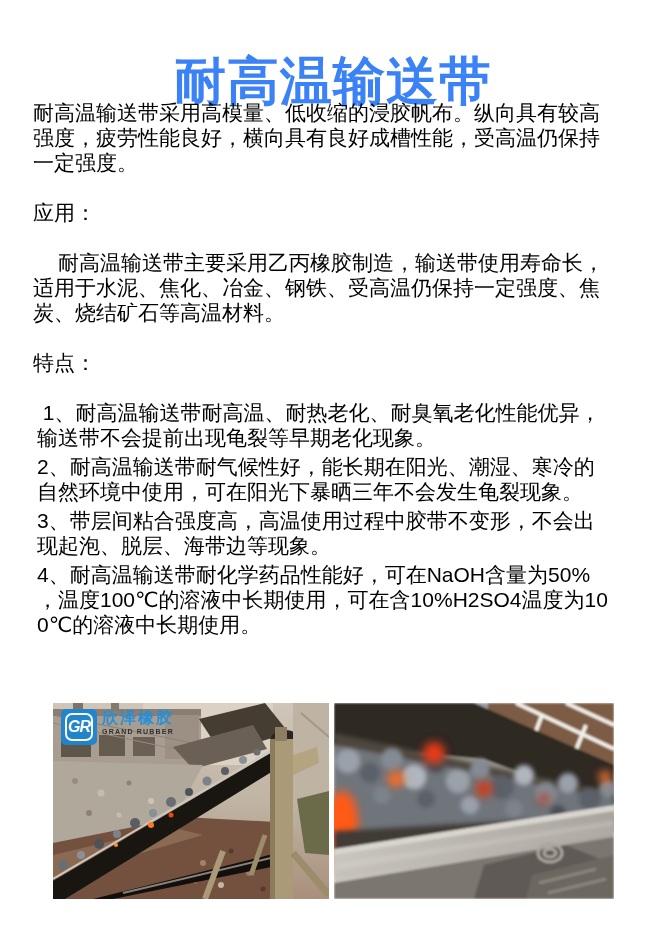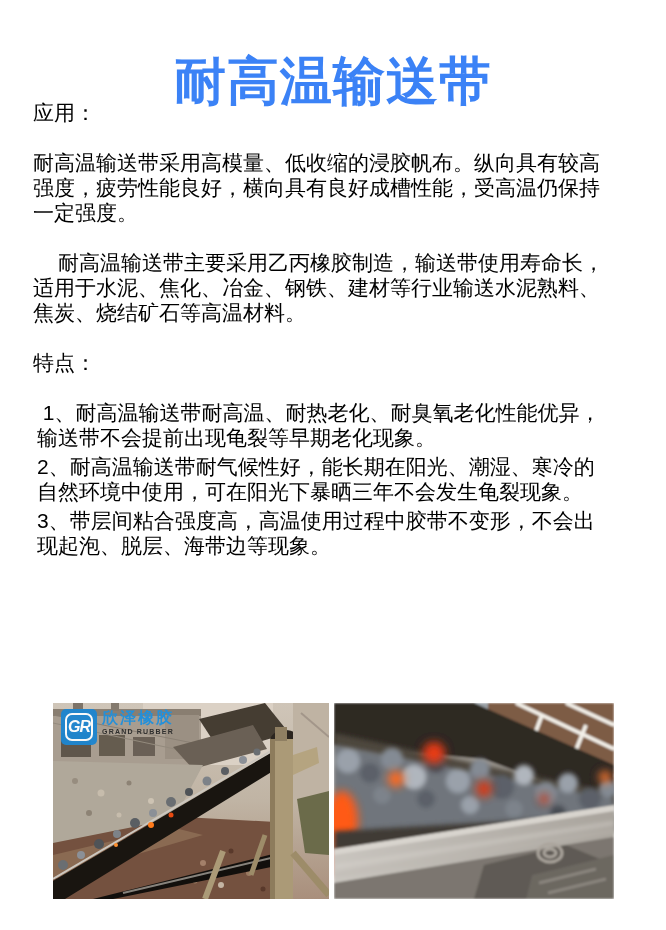--- a/index.html
+++ b/index.html
@@ -25,28 +25,29 @@
   .logo-en{font-size:7px;font-weight:700;color:#2b2b2b;letter-spacing:1.2px;line-height:9px;white-space:nowrap;}
 </style>
 </head>
 <body>
 
 <div class="page">
 
   <h1 class="page-title">耐高温输送带</h1>
 
   <div class="doc">
+    <p>耐高温输送带采用高模量、低收缩的浸胶帆布。纵向具有较高强度，疲劳性能良好，横向具有良好成槽性能，受高温仍保持一定强度。</p>
     <p>应用：</p>
-    <p>耐高温输送带采用高模量、低收缩的浸胶帆布。纵向具有较高强度，疲劳性能良好，横向具有良好成槽性能，受高温仍保持一定强度。</p>
-    <p class="app">耐高温输送带主要采用乙丙橡胶制造，输送带使用寿命长，适用于水泥、焦化、冶金、钢铁、建材等行业输送水泥熟料、焦炭、烧结矿石等高温材料。</p>
+    <p class="app">耐高温输送带主要采用乙丙橡胶制造，输送带使用寿命长，适用于水泥、焦化、冶金、钢铁、受高温仍保持一定强度、焦炭、烧结矿石等高温材料。</p>
     <p>特点：</p>
     <div class="features">
       <p> 1、耐高温输送带耐高温、耐热老化、耐臭氧老化性能优异，输送带不会提前出现龟裂等早期老化现象。</p>
       <p>2、耐高温输送带耐气候性好，能长期在阳光、潮湿、寒冷的自然环境中使用，可在阳光下暴晒三年不会发生龟裂现象。</p>
       <p>3、带层间粘合强度高，高温使用过程中胶带不变形，不会出现起泡、脱层、海带边等现象。</p>
+      <p>4、耐高温输送带耐化学药品性能好，可在NaOH含量为50%，温度100℃的溶液中长期使用，可在含10%H2SO4温度为100℃的溶液中长期使用。</p>
     </div>
   </div>
 
   <div class="photos">
 
     <div class="photo photo-left">
       <svg width="276" height="196" viewBox="0 0 276 196">
         <defs>
           <linearGradient id="lbg" x1="0" y1="0" x2="0" y2="1">
             <stop offset="0" stop-color="#cfc5b8"></stop>

